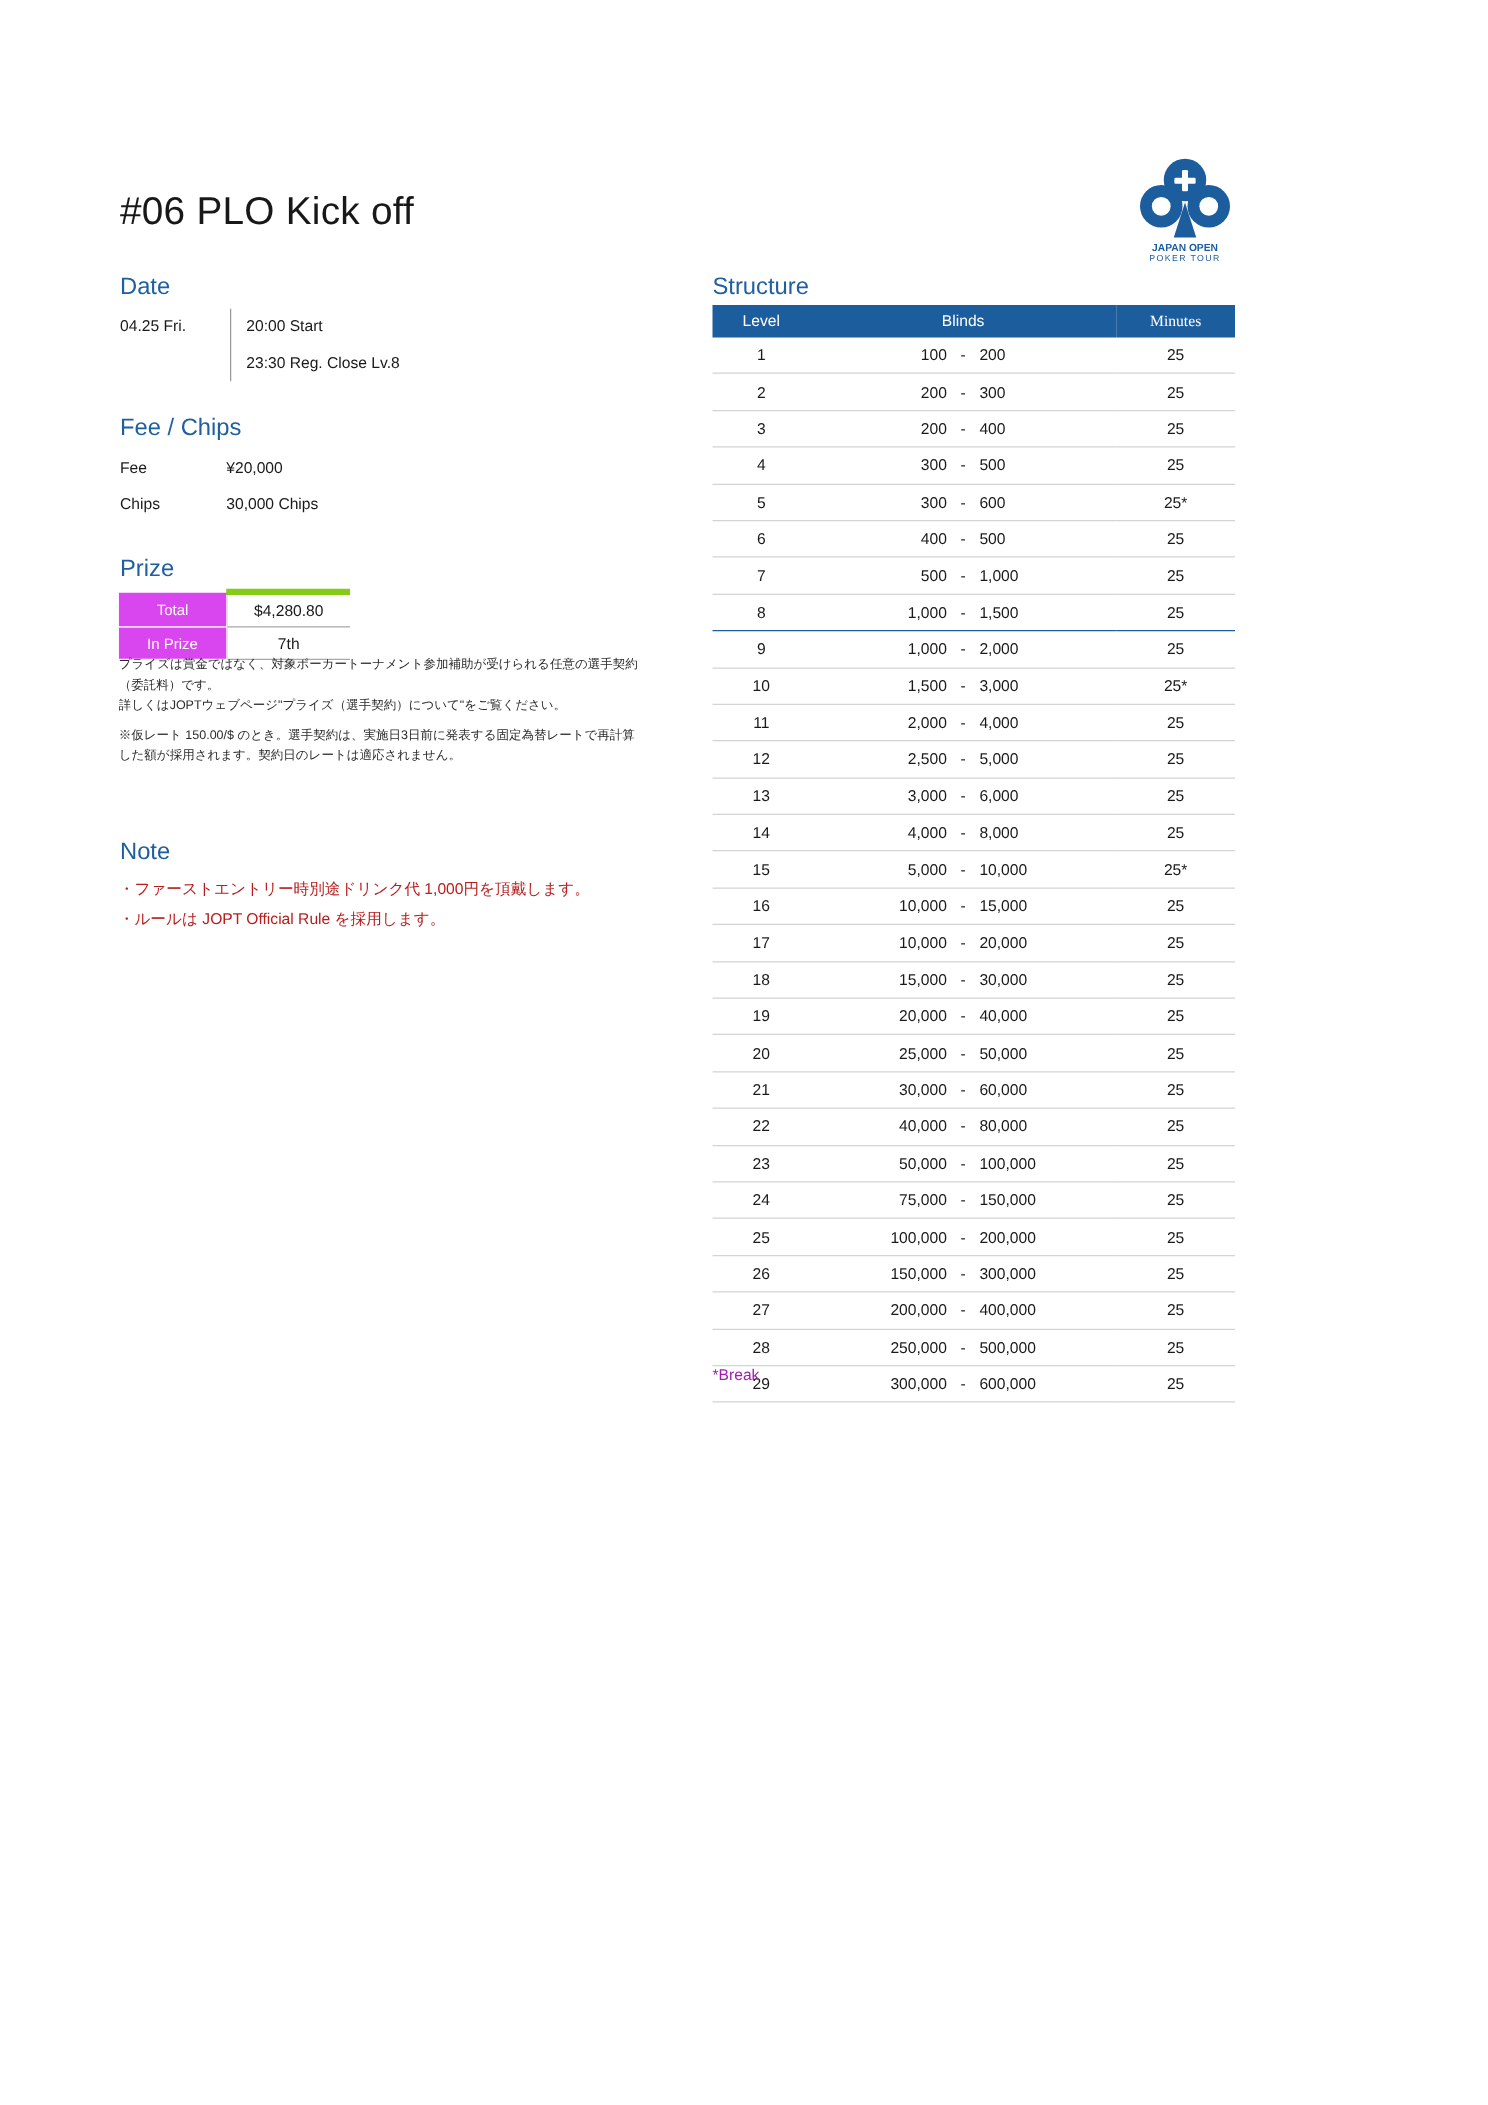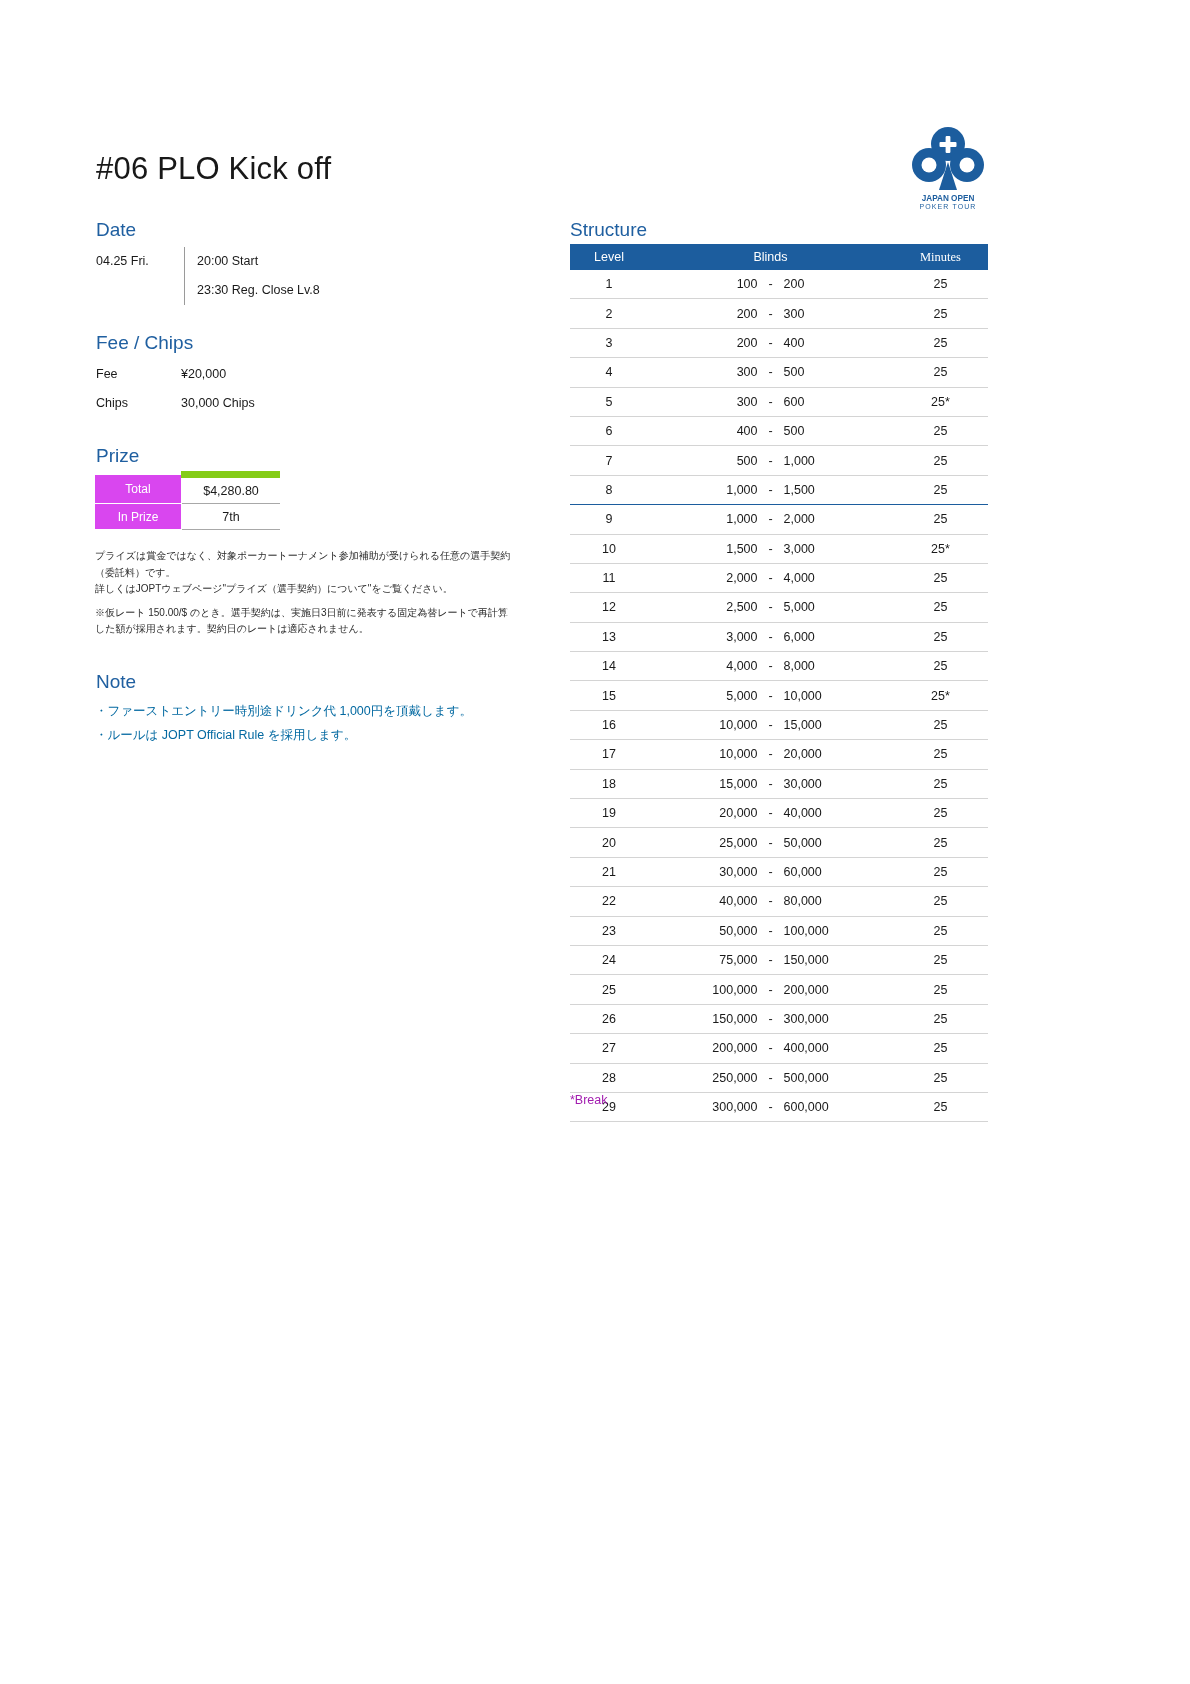--- a/index.html
+++ b/index.html
@@ -105,44 +105,44 @@
     color: #ffffff;
     text-align: center;
     border: 1px solid #ffffff;
     font-size: 12px;
   }
   #prize-table td.val {
     text-align: center;
     border-bottom: 1px solid #a8a8a8;
     color: #1a1a1a;
   }
-  #prize-table tr:first-child td.val { border-top: 7px solid #84cc16; }
+  #prize-table tr:first-child td.val { border-top: 5px solid #84cc16; }
 
   
   #fineprint {
     position: absolute;
     left: 95px;
-    top: 548px;
+    top: 524px;
     width: 430px;
     font-size: 10px;
     line-height: 16.5px;
     color: #2b2b2b;
   }
   #fineprint p { margin: 0; }
   #fineprint .gap { margin-top: 7px; }
 
   
   #note-list {
     position: absolute;
     left: 95px;
     top: 699px;
     width: 440px;
     font-size: 12.5px;
     line-height: 24px;
-    color: #0369a1;
+    color: #b91c1c;
   }
 
   
   #structure-table {
     position: absolute;
     left: 570px;
     top: 244px;
     width: 418px;
     border-collapse: collapse;
     font-size: 12.5px;

